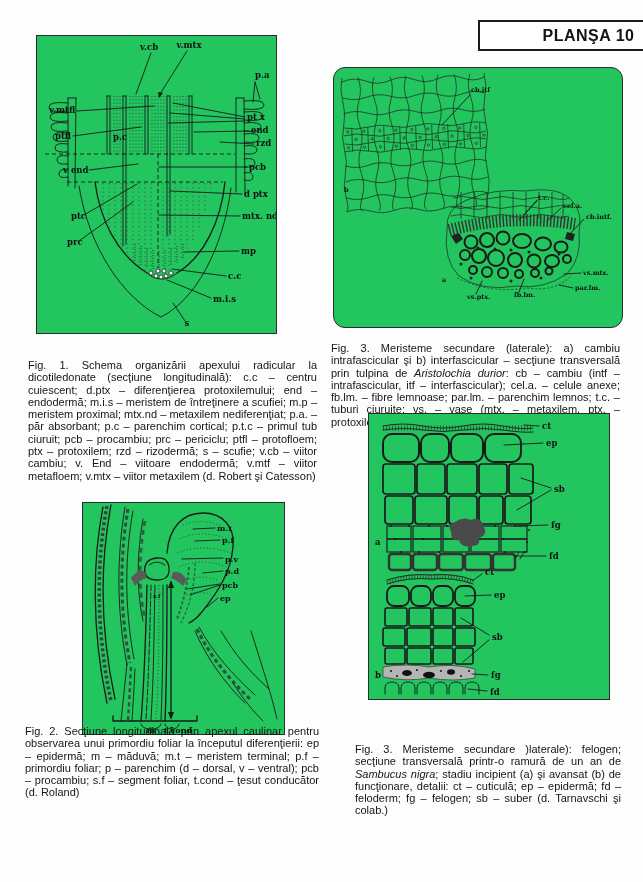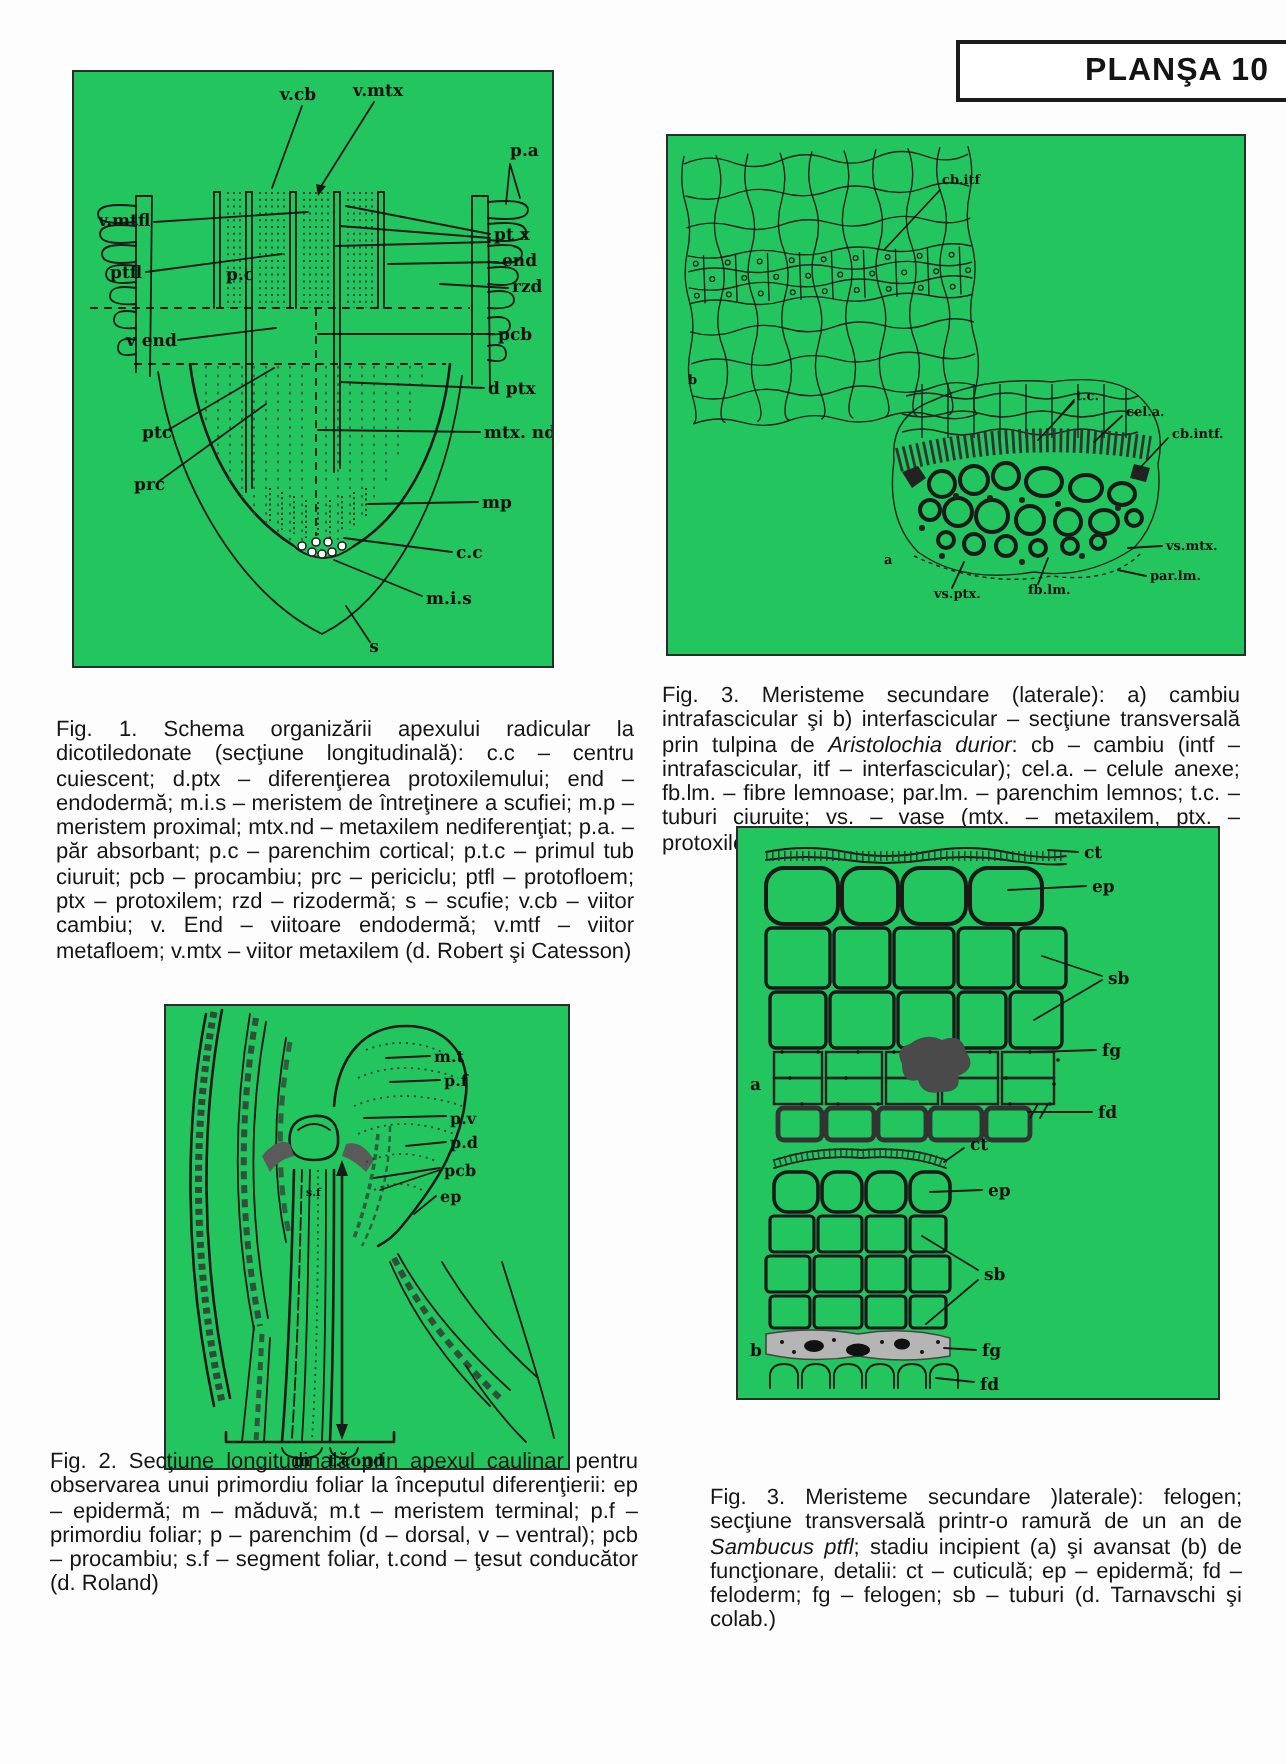--- a/index.html
+++ b/index.html
@@ -125,21 +125,21 @@
       <text class="lbl" x="34" y="183">ptc</text>
       <text class="lbl" x="205" y="183">mtx. nd</text>
       <text class="lbl" x="30" y="209">prc</text>
       <text class="lbl" x="204" y="218">mp</text>
       <text class="lbl" x="191" y="243">c.c</text>
       <text class="lbl" x="176" y="266">m.i.s</text>
       <text class="lbl" x="150" y="290" text-anchor="middle">s</text>
     </svg>
   </div>
 
-  <div class="frame" style="left:333px;top:67px;width:288px;height:259px;">
+  <div class="frame" style="left:333px;top:67px;width:288px;height:259px;border-radius:12px;">
     <svg width="288" height="259" viewBox="0 0 288 259">
 
       <g class="mesh" transform="translate(8,10) rotate(-2)">
         <path d="M0,4q12,-5 24,0t24,0t24,0t24,0t24,0t22,0"></path>
           <path d="M0,20q12,4 24,0t24,0t24,0t24,0t24,0t22,0"></path>
         <path d="M0,36q12,-4 24,0t24,0t24,0t24,0t24,0t22,0"></path>
           <path d="M0,50q12,3 24,0t24,0t24,0t24,0t24,0t22,0"></path>
         <path d="M0,58q12,-3 24,0t24,0t24,0t24,0t24,0t22,0"></path>
           <path d="M0,66q12,3 24,0t24,0t24,0t24,0t24,0t22,0"></path>
         <path d="M0,74q12,-3 24,0t24,0t24,0t24,0t24,0t22,0"></path>
@@ -495,16 +495,16 @@
       <text class="lbl" x="121" y="281">fd</text>
       <text class="lbl" x="6" y="264">b</text>
     </svg>
   </div>
 
   <p class="cap" style="left:25px;top:714px;width:294px;">
     <span>Fig. 2. Secţiune longitudinală prin apexul caulinar pentru observarea unui primordiu foliar la începutul diferenţierii: ep – epidermă; m – măduvă; m.t – meristem terminal; p.f – primordiu foliar; p – parenchim (d – dorsal, v – ventral); pcb – procambiu; s.f – segment foliar, t.cond – ţesut conducător (d. Roland)</span>
   </p>
 
   <p class="cap" style="left:355px;top:732px;width:266px;">
-    <span>Fig. 3. Meristeme secundare )laterale): felogen; secţiune transversală printr-o ramură de un an de </span><i class="sp">Sambucus ptfl</i><span>; stadiu incipient (a) şi avansat (b) de funcţionare, detalii: ct – cuticulă; ep – epidermă; fd – feloderm; fg – felogen; sb – tuburi (d. Tarnavschi şi colab.)</span>
+    <span>Fig. 3. Meristeme secundare )laterale): felogen; secţiune transversală printr-o ramură de un an de </span><i class="sp">Sambucus nigra</i><span>; stadiu incipient (a) şi avansat (b) de funcţionare, detalii: ct – cuticulă; ep – epidermă; fd – feloderm; fg – felogen; sb – suber (d. Tarnavschi şi colab.)</span>
   </p>
 
 </div>
 
 </body></html>

